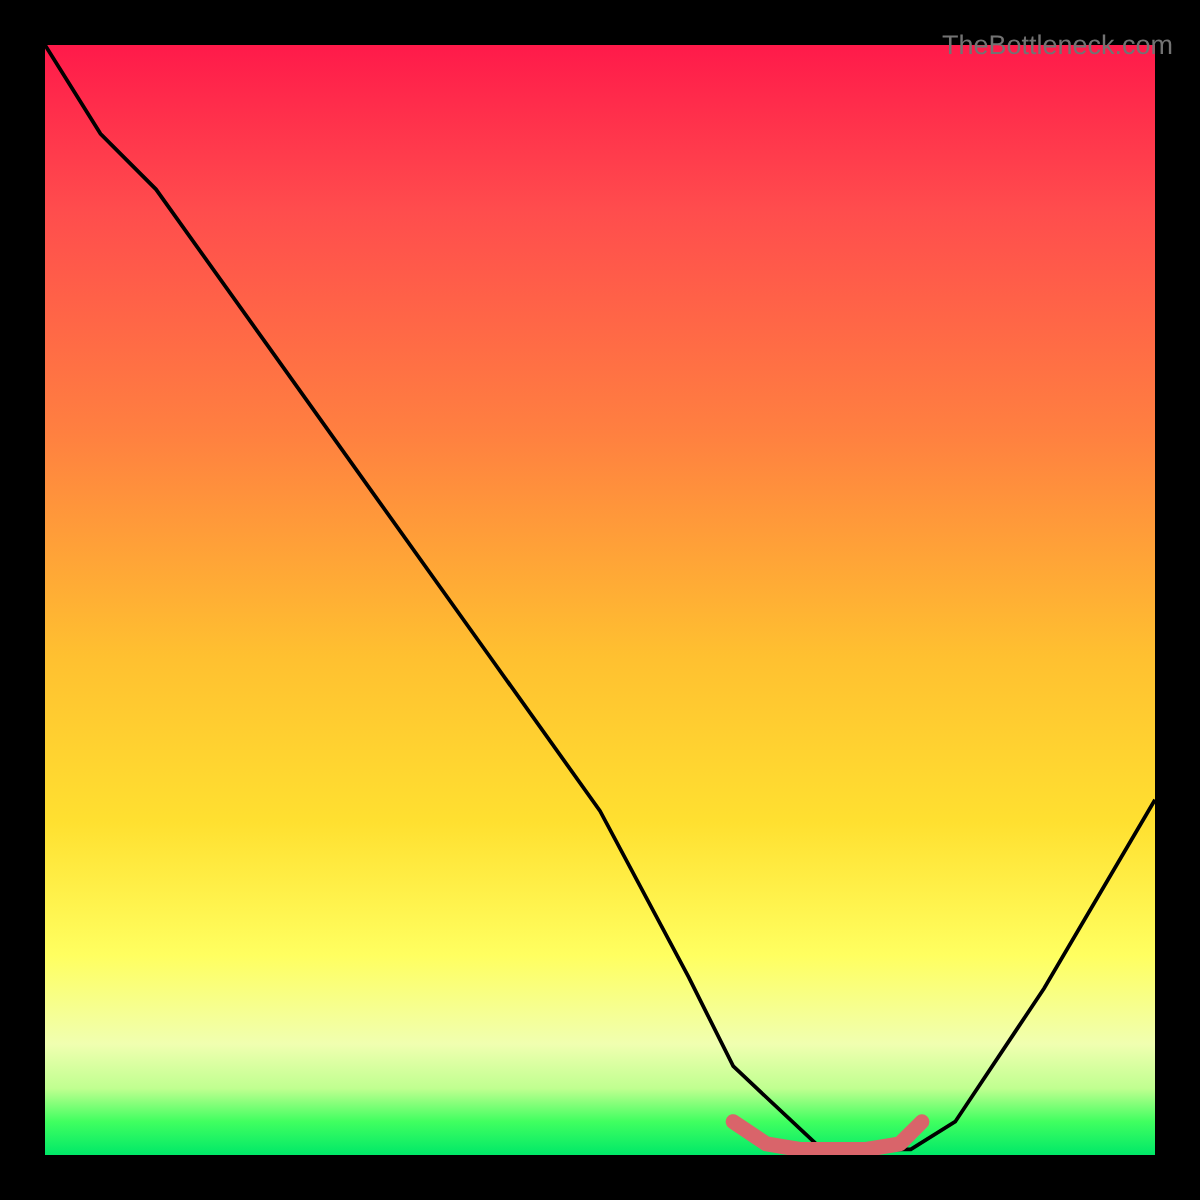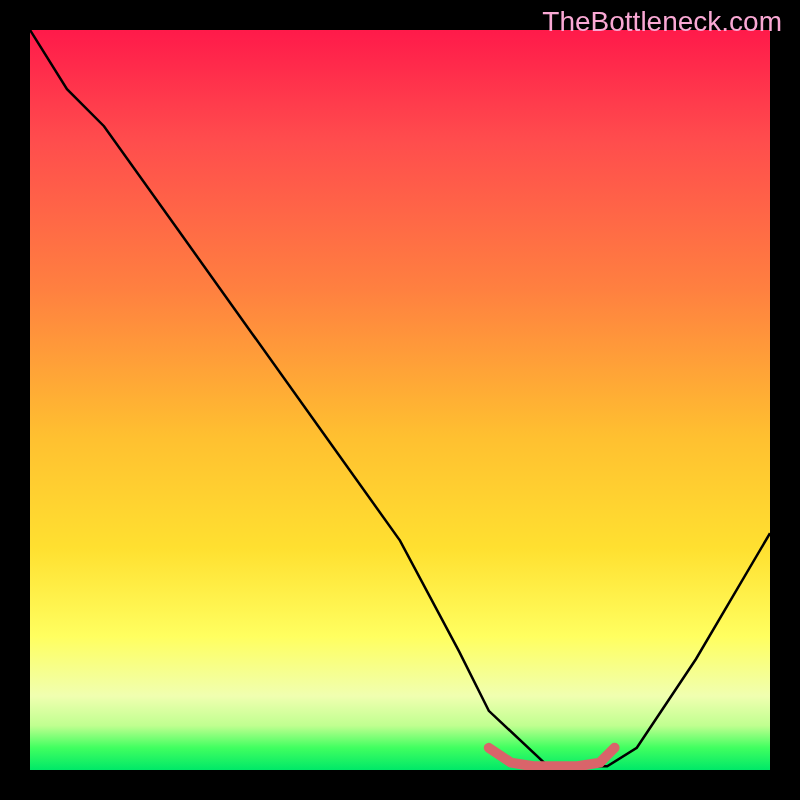--- a/index.html
+++ b/index.html
@@ -6,24 +6,24 @@
     margin: 0;
     padding: 0;
     width: 800px;
     height: 800px;
     background: #000;
     position: relative;
     font-family: Arial, sans-serif;
   }
   .watermark {
     position: absolute;
-    top: 6px;
+    top: 20px;
     right: 18px;
-    color: #f9a8d4;
-    font-size: 28px;
+    color: #737373;
+    font-size: 18px;
     font-weight: 500;
     z-index: 10;
   }
   .plot-frame {
     position: absolute;
     top: 30px;
     left: 30px;
     width: 740px;
     height: 740px;
     background: linear-gradient(to bottom,

